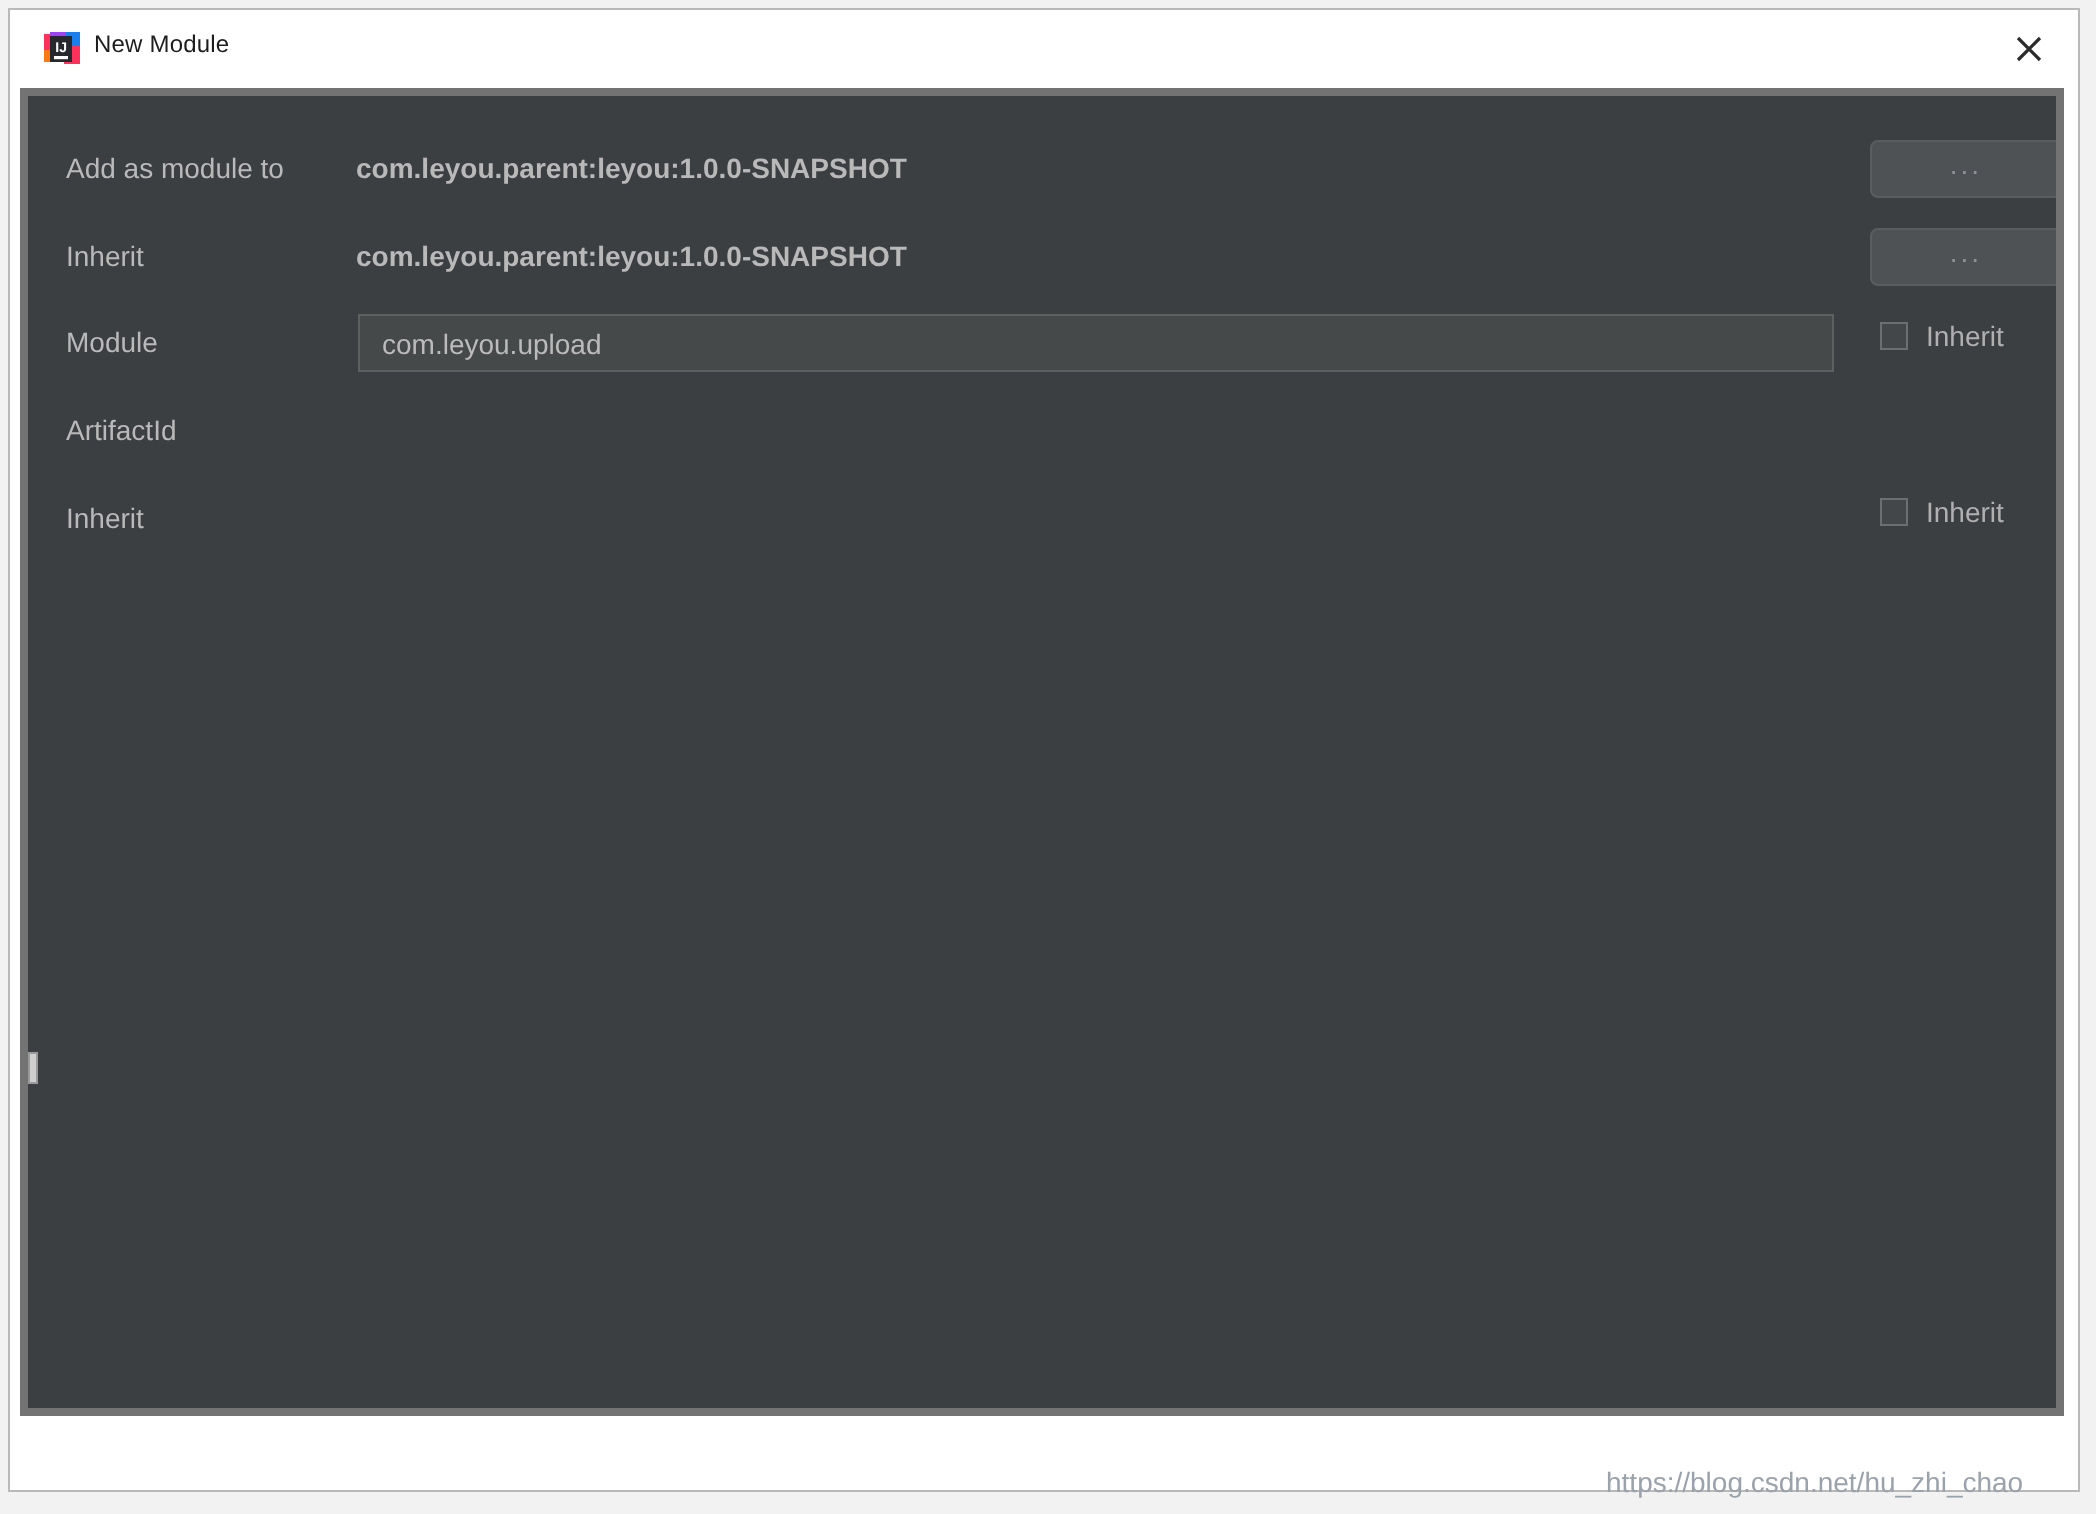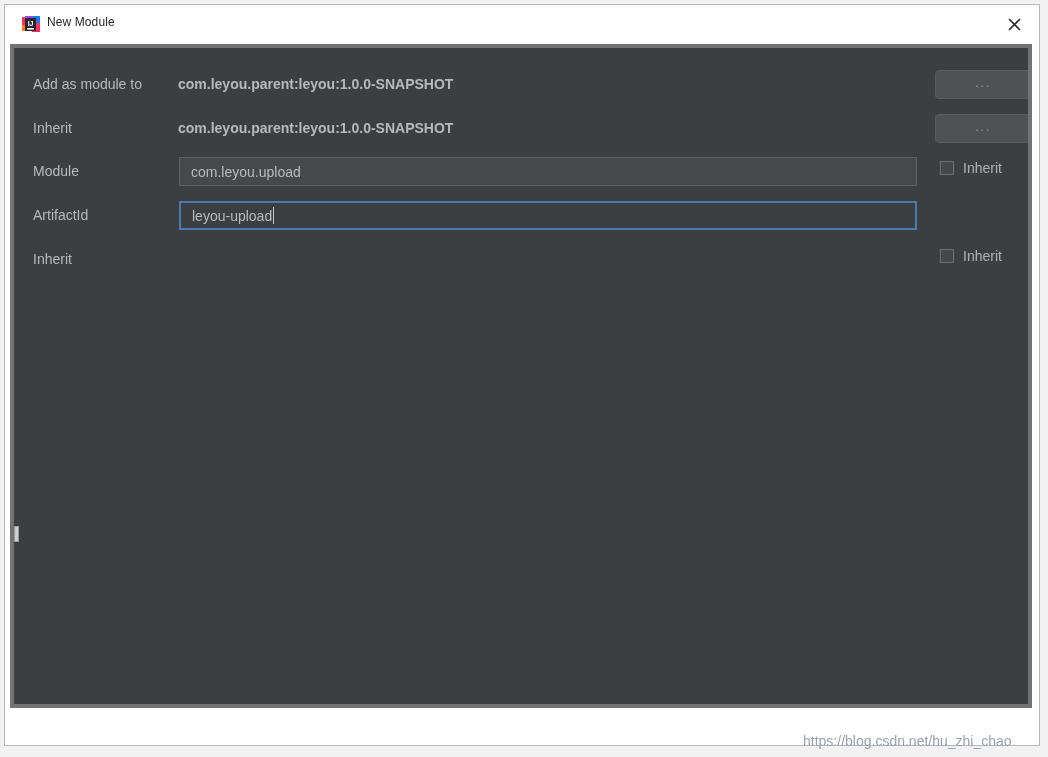--- a/index.html
+++ b/index.html
@@ -239,24 +239,20 @@
         <span>com.leyou.upload</span>
       </div>
       <div class="inherit-group">
         <span class="checkbox"></span>
         <span class="inherit-label">Inherit</span>
       </div>
     </div>
 
     <div class="form-row" style="top:152px">
       <span class="row-label">ArtifactId</span>
-      <div class="text-field focused">
-        <span>leyou-upload</span>
-          <span class="caret"></span>
-      </div>
     </div>
 
     <div class="form-row" style="top:196px">
       <span class="row-label">Inherit</span>
       <div class="inherit-group">
         <span class="checkbox"></span>
         <span class="inherit-label">Inherit</span>
       </div>
     </div>
 

